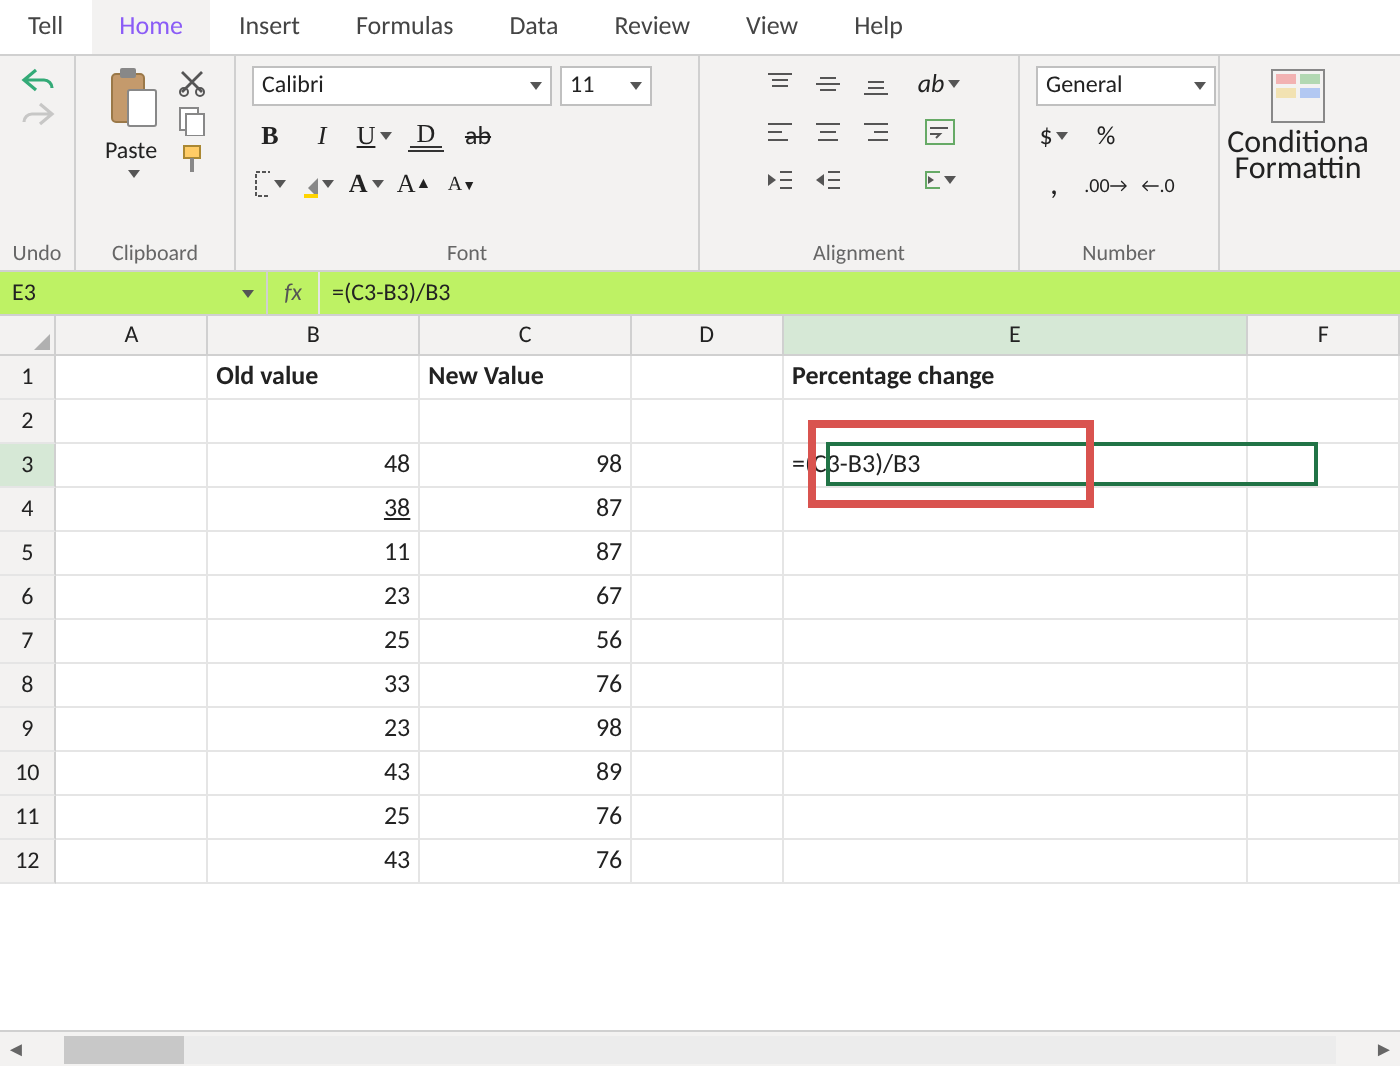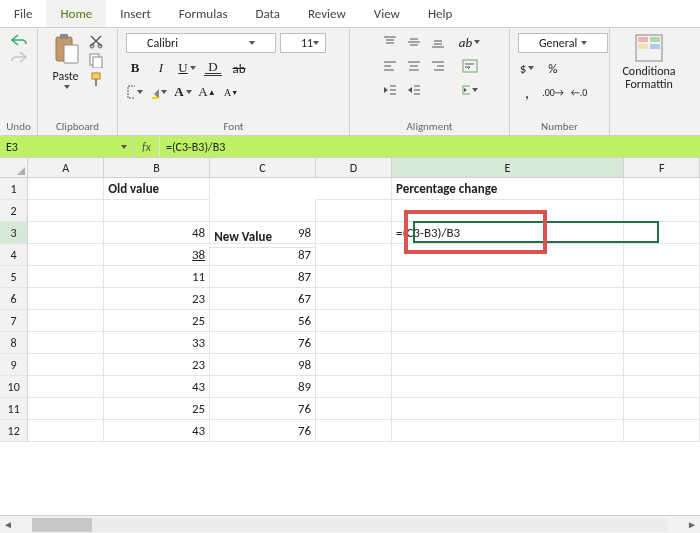--- a/index.html
+++ b/index.html
@@ -1,30 +1,30 @@
 <!DOCTYPE html>
 <html><head>
 <meta charset="utf-8">
 <style>
   * { box-sizing: border-box; margin: 0; padding: 0; font-family: "Segoe UI", Calibri, sans-serif; }
   body { background:#fff; width:700px; height:533px; overflow:hidden; position:relative; font-size:13px; color:#222; }
   
   .tabs { display:flex; height:28px; align-items:stretch; background:#fff; border-bottom:1px solid #d0d0d0; }
   .tab { padding:0 14px; line-height:28px; font-size:13px; color:#444; cursor:pointer; }
-  .tab.active { background:#f3f2f1; color:#4d7c0f; font-weight:400; }
+  .tab.active { background:#f3f2f1; color:#8b5cf6; font-weight:400; }
   .tab.tellme { color:#888; }
   
   .ribbon { display:flex; height:108px; background:#f3f2f1; border-bottom:1px solid #d0d0d0; }
   .group { border-right:1px solid #d0d0d0; padding:5px 8px 2px 8px; display:flex; flex-direction:column; justify-content:space-between; align-items:center; }
   .group-label { font-size:11px; color:#666; text-align:center; padding-top:2px; line-height:12px;}
   .group .body { display:flex; gap:6px; align-items:flex-start; }
   .big { display:flex; flex-direction:column; align-items:center; gap:2px; font-size:12px; }
   .icon { display:inline-flex; align-items:center; justify-content:center; }
   .drop { width:0;height:0;border-left:3px solid transparent;border-right:3px solid transparent;border-top:4px solid #555; display:inline-block; margin-left:2px;}
-  .sel { border:1px solid #c0c0c0; background:#fff; height:20px; display:flex; align-items:center; padding:0 20px; font-size:12px;}
+  .sel { border:1px solid #c0c0c0; background:#fff; height:20px; display:flex; align-items:center; padding:0 4px; font-size:12px;}
   .sel .drop{margin-left:auto;}
   .row { display:flex; gap:4px; align-items:center; }
   .sq { width:18px; height:18px; display:inline-flex; align-items:center; justify-content:center; border:1px solid transparent; }
   .sq svg{display:block;}
   .stack { display:flex; flex-direction:column; gap:3px; }
   
   .fxbar { display:flex; height:22px; border-bottom:1px solid #d0d0d0; align-items:center; background:#bef264;}
   .namebox { width:134px; border-right:1px solid #d0d0d0; height:100%; display:flex; align-items:center; padding:0 6px; font-size:12px;}
   .namebox .drop{margin-left:auto;}
   .fx { width:26px; text-align:center; font-style:italic; font-size:12px; color:#555; border-right:1px solid #e5e5e5; height:100%; line-height:22px;}
@@ -49,21 +49,21 @@
   
   .hscroll { position:absolute; left:0; right:0; bottom:0; height:18px; background:#f3f2f1; border-top:1px solid #d0d0d0; display:flex; align-items:center;}
   .hscroll .track{ flex:1; height:14px; background:#ececec; margin:0 16px; position:relative;}
   .hscroll .thumb{ position:absolute; left:0; width:60px; height:100%; background:#c8c8c8;}
   .hscroll .arrow{ width:16px; text-align:center; color:#666; font-size:10px;}
 </style>
 </head>
 <body>
 
 <div class="tabs" id="tabstrip">
-    <div class="tab">File</div>
+    <div class="tab">Tell</div>
     <div class="tab active">Home</div>
     <div class="tab">Insert</div>
     <div class="tab">Formulas</div>
     <div class="tab">Data</div>
     <div class="tab">Review</div>
     <div class="tab">View</div>
     <div class="tab">Help</div>
   </div>
 
 <div class="ribbon">
@@ -278,21 +278,21 @@
 
   <div class="group" style="width:78px;border-right:none">
     <div class="big">
       <svg width="30" height="30" viewBox="0 0 30 30">
           <rect x="2" y="2" width="26" height="26" fill="none" stroke="#888"></rect>
           <rect x="4" y="4" width="10" height="5" fill="#f2b2b2"></rect>
           <rect x="16" y="4" width="10" height="5" fill="#b2d8b2"></rect>
           <rect x="4" y="11" width="10" height="5" fill="#f2e2b2"></rect>
           <rect x="16" y="11" width="10" height="5" fill="#b2c8f2"></rect>
         </svg>
-      <span style="white-space:pre-line;text-align:center;font-size:12px;line-height:13px">Conditiona
+      <span style="white-space:pre-line;text-align:center;font-size:16px;line-height:13px">Conditiona
 Formattin</span>
     </div>
     <div class="group-label">&nbsp;</div>
   </div>
 </div>
 
 <div class="fxbar">
   <div class="namebox">
       <span>E3</span>
       <span class="drop"></span>
@@ -309,21 +309,21 @@
       <div class="ch" style="width: 112px;">C</div>
       <div class="ch" style="width: 80px;">D</div>
       <div class="ch active" style="width: 246px;">E</div>
       <div class="ch" style="width: 80px;">F</div>
     </div>
   <div class="rows" id="rowsContainer">
       <div class="gridrow">
         <div class="rh">1</div>
         <div class="cell" style="width: 80px;"></div>
         <div class="cell b" style="width: 112px;">Old value</div>
-        <div class="cell b" style="width: 112px; margin-top: 48px;">New Value</div>
+        <div class="cell b" style="width: 112px;">New Value</div>
         <div class="cell" style="width: 80px;"></div>
         <div class="cell b" style="width: 246px;">Percentage change</div>
         <div class="cell" style="width: 80px;"></div>
       </div>
       <div class="gridrow">
         <div class="rh">2</div>
         <div class="cell" style="width: 80px;"></div>
         <div class="cell" style="width: 112px;"></div>
         <div class="cell" style="width: 112px;"></div>
         <div class="cell" style="width: 80px;"></div>

